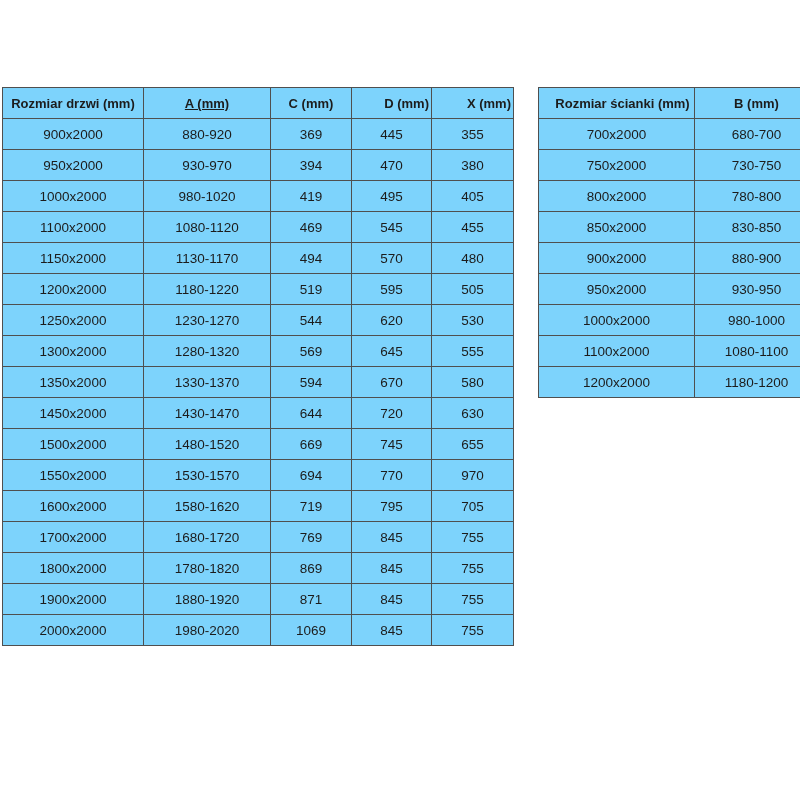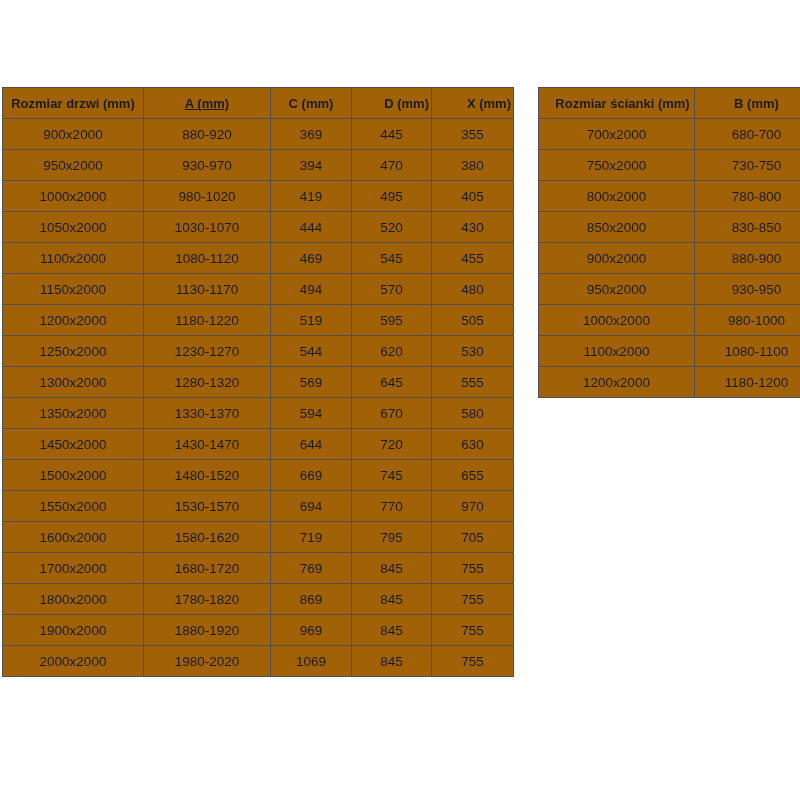--- a/index.html
+++ b/index.html
@@ -14,21 +14,21 @@
     position: relative;
     width: 800px;
     height: 800px;
     background: #ffffff;
     overflow: hidden;
   }
   table.spec-table {
     position: absolute;
     border-collapse: collapse;
     table-layout: fixed;
-    background: #a16207;
+    background: #7dd3fc;
   }
   table.spec-table th,
   table.spec-table td {
     border: 1px solid #4f4f4f;
     height: 30px;
     padding: 0 2px;
     text-align: center;
     vertical-align: middle;
     color: #1c1c1c;
     white-space: nowrap;
@@ -84,27 +84,20 @@
           <td>380</td>
         </tr>
         <tr>
           <td>1000x2000</td>
           <td>980-1020</td>
           <td>419</td>
           <td>495</td>
           <td>405</td>
         </tr>
         <tr>
-          <td>1050x2000</td>
-          <td>1030-1070</td>
-          <td>444</td>
-          <td>520</td>
-          <td>430</td>
-        </tr>
-        <tr>
           <td>1100x2000</td>
           <td>1080-1120</td>
           <td>469</td>
           <td>545</td>
           <td>455</td>
         </tr>
         <tr>
           <td>1150x2000</td>
           <td>1130-1170</td>
           <td>494</td>
@@ -177,21 +170,21 @@
         <tr>
           <td>1800x2000</td>
           <td>1780-1820</td>
           <td>869</td>
           <td>845</td>
           <td>755</td>
         </tr>
         <tr>
           <td>1900x2000</td>
           <td>1880-1920</td>
-          <td>969</td>
+          <td>871</td>
           <td>845</td>
           <td>755</td>
         </tr>
         <tr>
           <td>2000x2000</td>
           <td>1980-2020</td>
           <td>1069</td>
           <td>845</td>
           <td>755</td>
         </tr>

